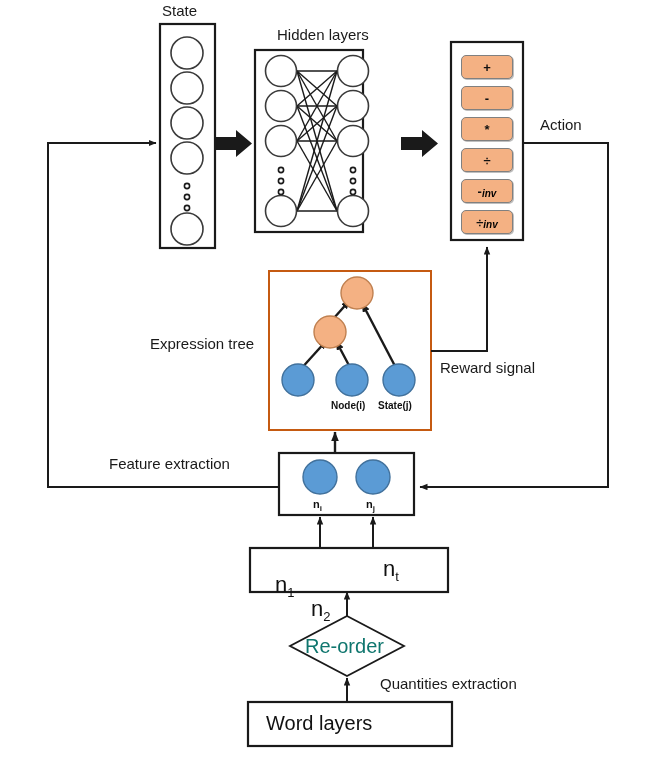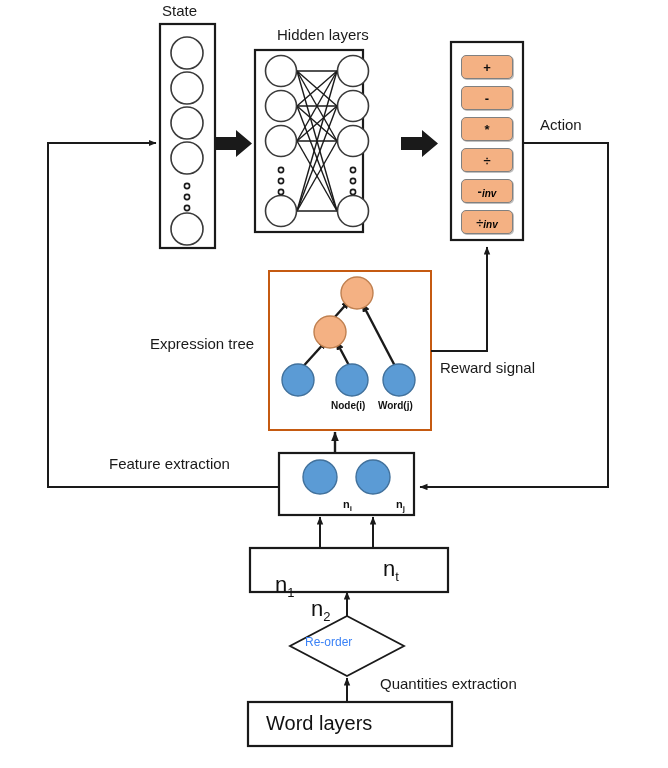--- a/index.html
+++ b/index.html
@@ -42,26 +42,25 @@
   }
   .node-lbl {
     font-size: 10px;
     font-weight: bold;
     color: #111111;
   }
   .feat-lbl {
     font-size: 11px;
     font-weight: bold;
     color: #111111;
-    margin-left: 30px;
   }
   .quant-txt { font-size: 22px; color: #111111; }
   .quant-sub { font-size: 13px; }
   .wp-txt { font-size: 20px; color: #111111; }
-  .reorder-txt { font-size: 12px; color: #3b82f6; }
+  .reorder-txt { font-size: 20px; color: #0f766e; }
 </style>
 </head>
 <body>
 
 <div id="canvas">
 
   <svg width="668" height="768">
     <defs>
       <marker id="arrowThin" markerWidth="9" markerHeight="9" refX="7.5" refY="3.2" orient="auto" markerUnits="userSpaceOnUse">
         <path d="M0,0 L8,3.2 L0,6.4 z" fill="#1A1A1A"></path>
@@ -236,21 +235,21 @@
 
     <div style="position:relative; height:22px; border-radius:5px;
                 background:#F4B183; border:1.3px solid #808080; box-shadow:1px 1px 0 #BFBFBF;
                 display:flex; align-items:center; justify-content:center;">
       <span class="op-txt">÷</span>
         <span class="op-sub" style="align-self:flex-end; margin-bottom:3px;">inv</span>
     </div>
   </div>
 
   <div class="lbl node-lbl" style="left:331px; top:400px;">Node(i)</div>
-  <div class="lbl node-lbl" style="left:378px; top:400px;">Word(j)</div>
+  <div class="lbl node-lbl" style="left:378px; top:400px;">State(j)</div>
 
   <div class="lbl feat-lbl" style="left:313px; top:498px;">
     <span>n</span><sub style="font-size:8px;">i</sub>
   </div>
   <div class="lbl feat-lbl" style="left:366px; top:498px;">
     <span>n</span><sub style="font-size:8px;">j</sub>
   </div>
 
   <div class="lbl quant-txt" style="left:275px; top:556px;margin-top:16px;">
     <span>n</span><sub class="quant-sub">1</sub>

